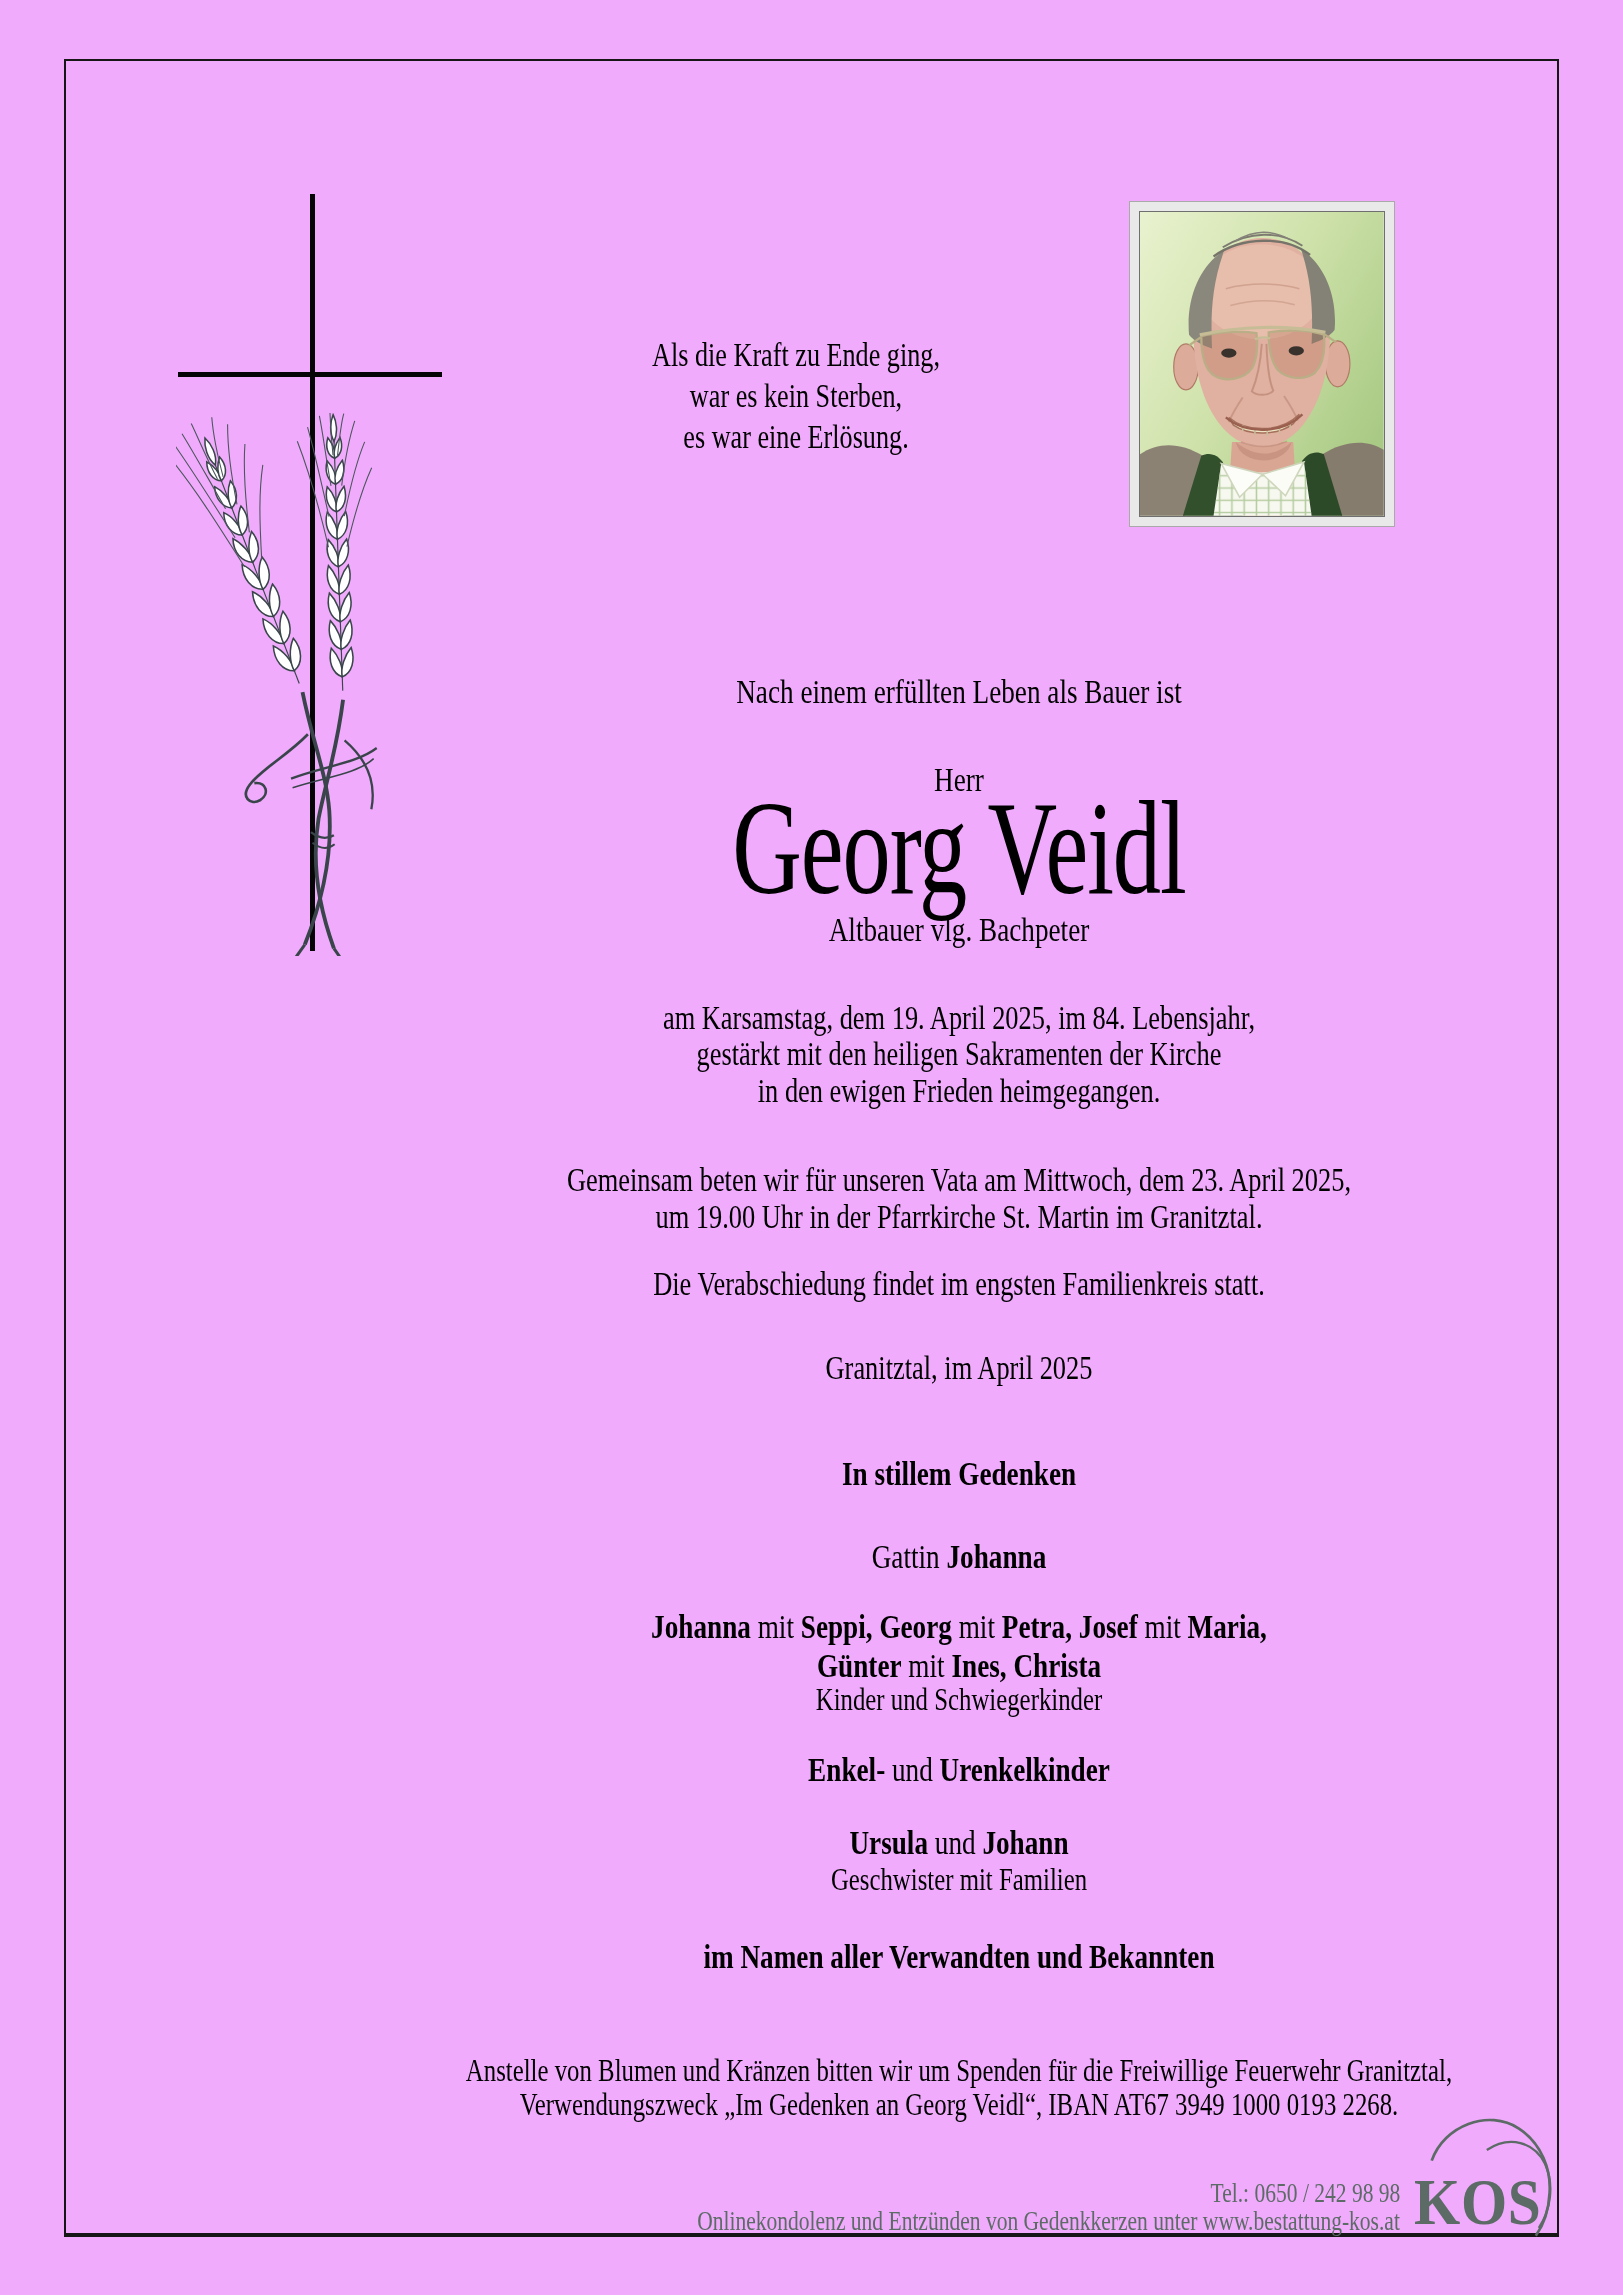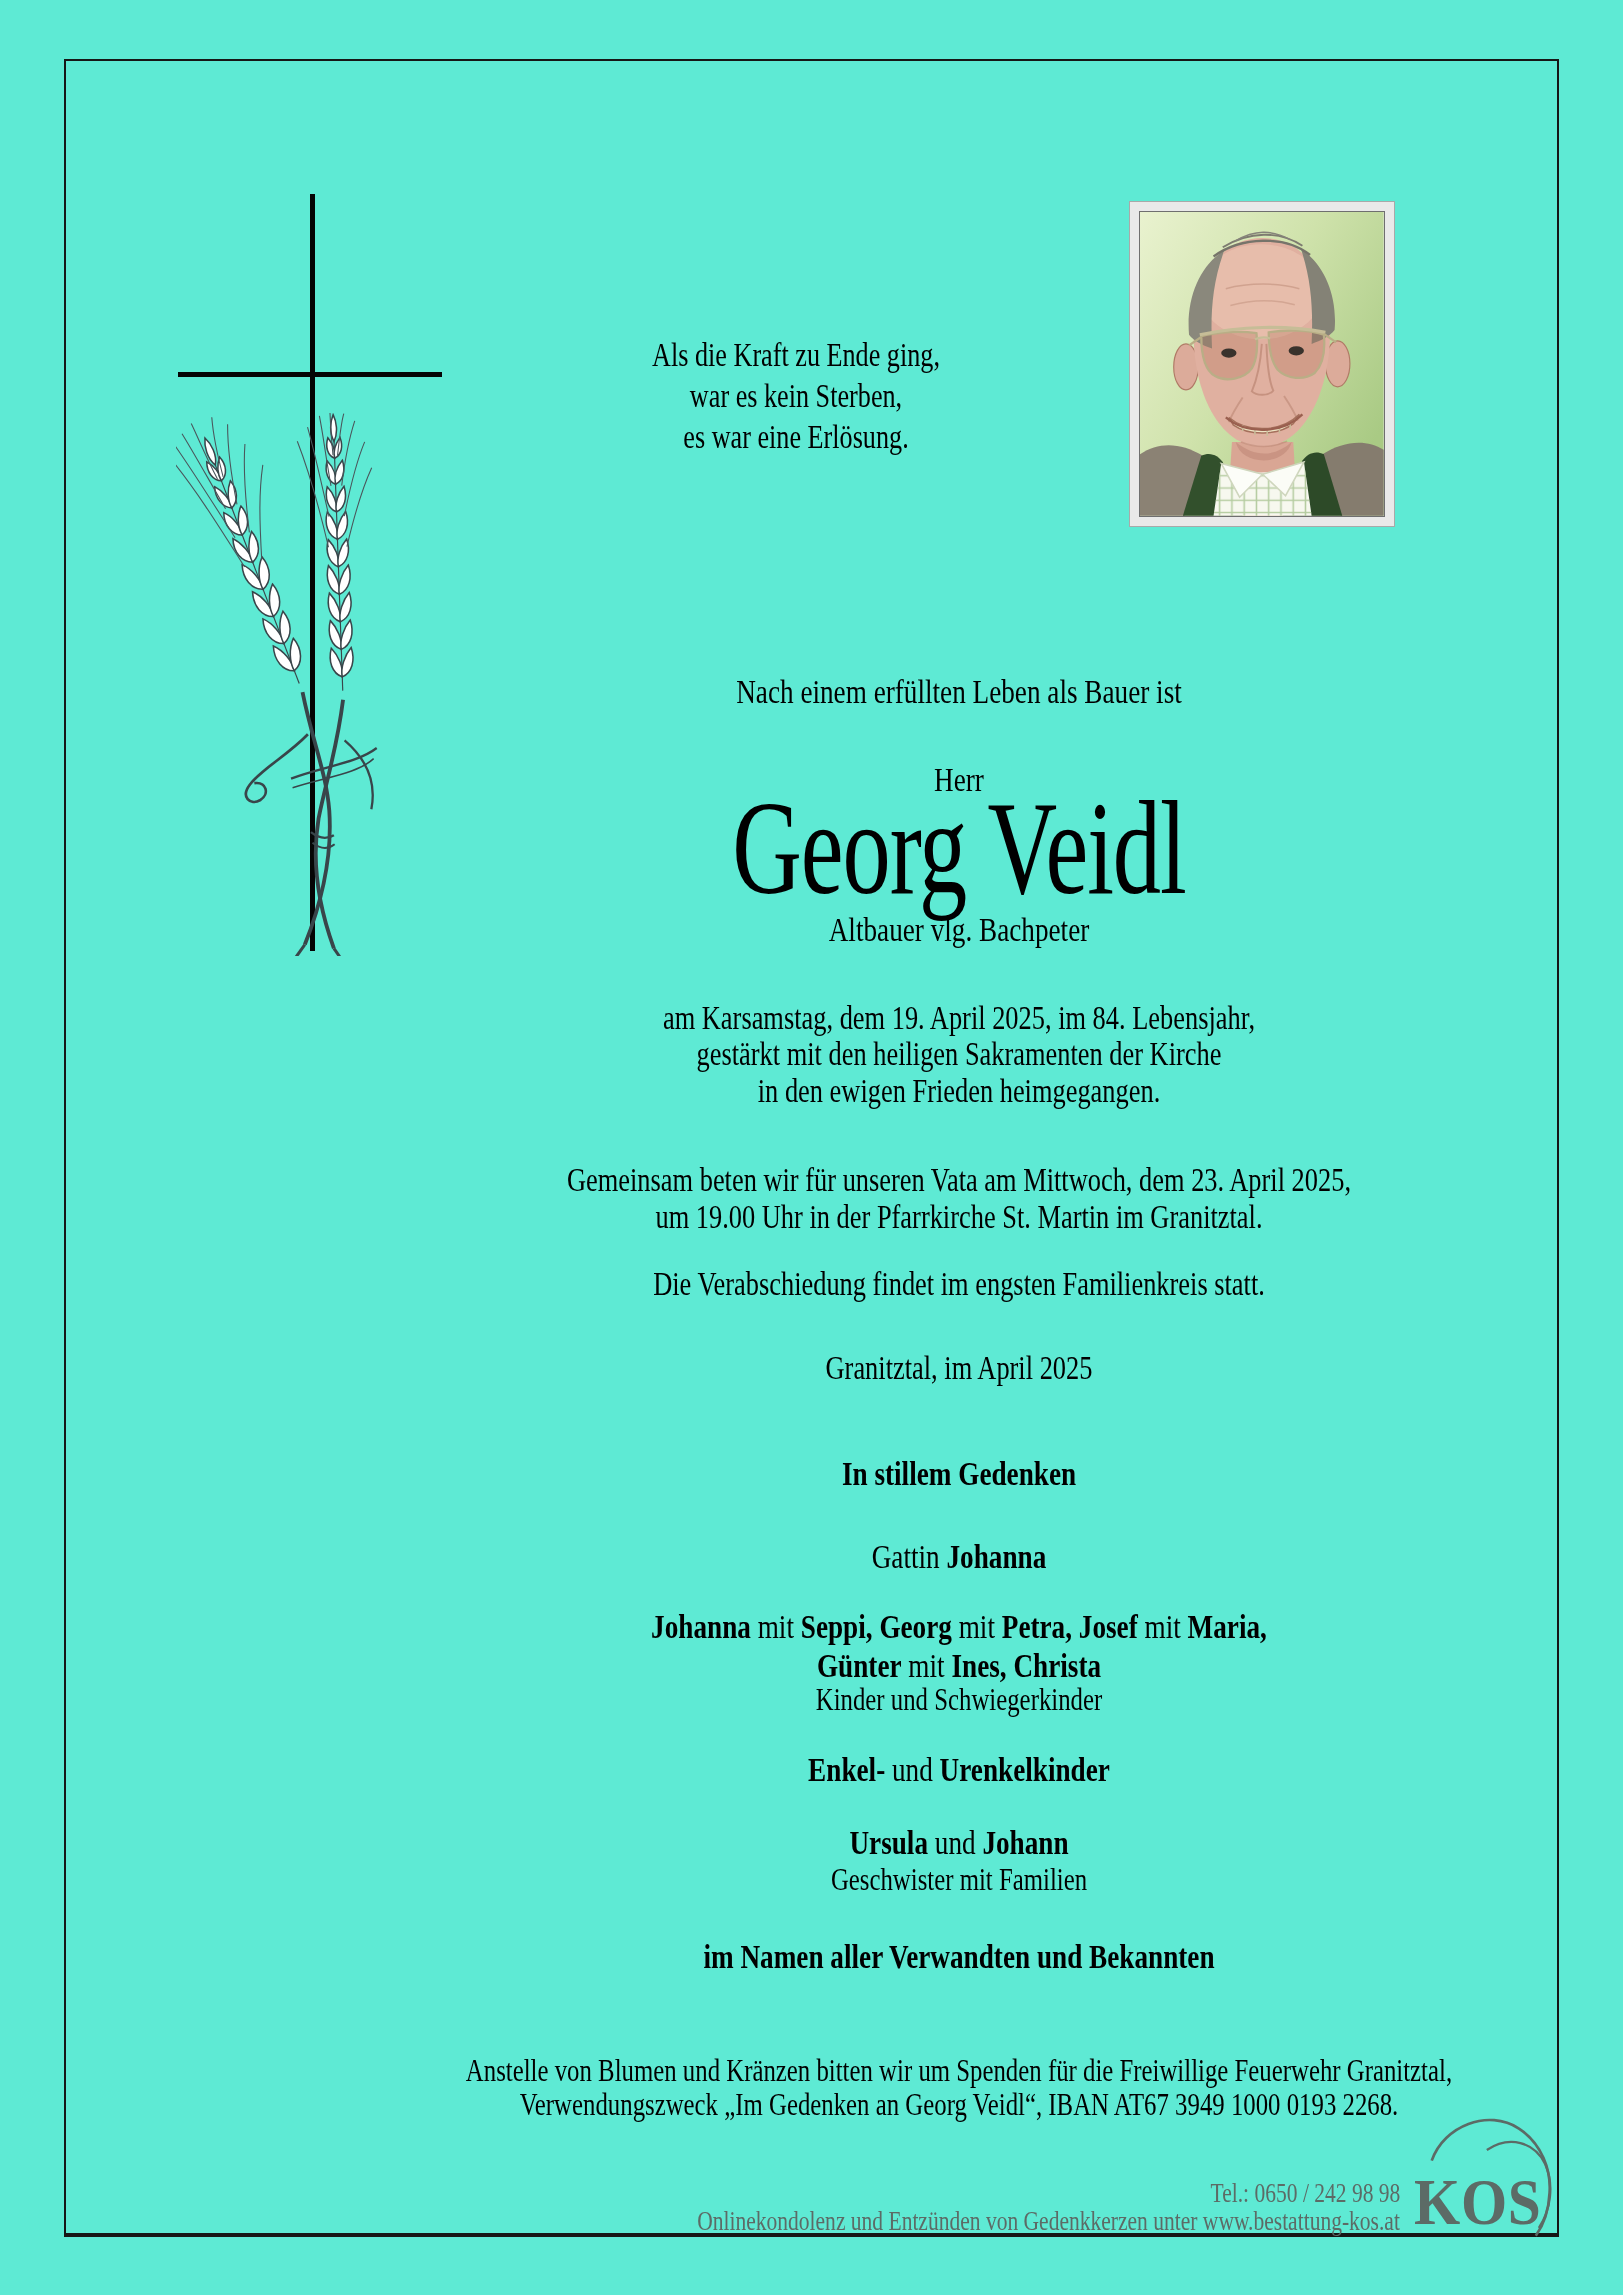--- a/index.html
+++ b/index.html
@@ -1,17 +1,17 @@
 <!DOCTYPE html>
 <html style="font-size:12.2px"><head>
 <meta charset="utf-8">
 <style>
   html,body { margin:0; padding:0; background:#ffffff; }
   body { width:1623px; height:2295px; position:relative; font-family:"Liberation Serif", serif; color:#000; }
-  .page { position:absolute; inset:0; background:#5eead4; overflow:hidden;text-decoration:underline; }
+  .page { position:absolute; inset:0; background:#f0abfc; overflow:hidden;text-decoration:underline; }
   .frame { position:absolute; left:64px; top:59px; width:1495px; height:2178px;
            box-sizing:border-box; border:2.3px solid #161616; border-bottom-width:4.6px; }
   .cross-v { position:absolute; left:310px; top:194px; width:5.4px; height:757px; background:#050505; }
   .cross-h { position:absolute; left:178px; top:372px; width:264px; height:5.4px; background:#050505; }
   .wheat { position:absolute; left:176px; top:413px; width:276px; height:543px; }
   .photo { position:absolute; left:1129px; top:201px; width:266px; height:326px; box-sizing:border-box;
            background:#e9e9e9; border:0.8px solid #a9a9a9; padding:9.2px; }
   .photo-inner { width:100%; height:100%; box-sizing:border-box; border:1.5px solid #6f6f6f; }
   .photo-inner svg { display:block; width:100%; height:100%; }
   .verse { position:absolute; left:490px; width:612px; top:334px; text-align:center;

